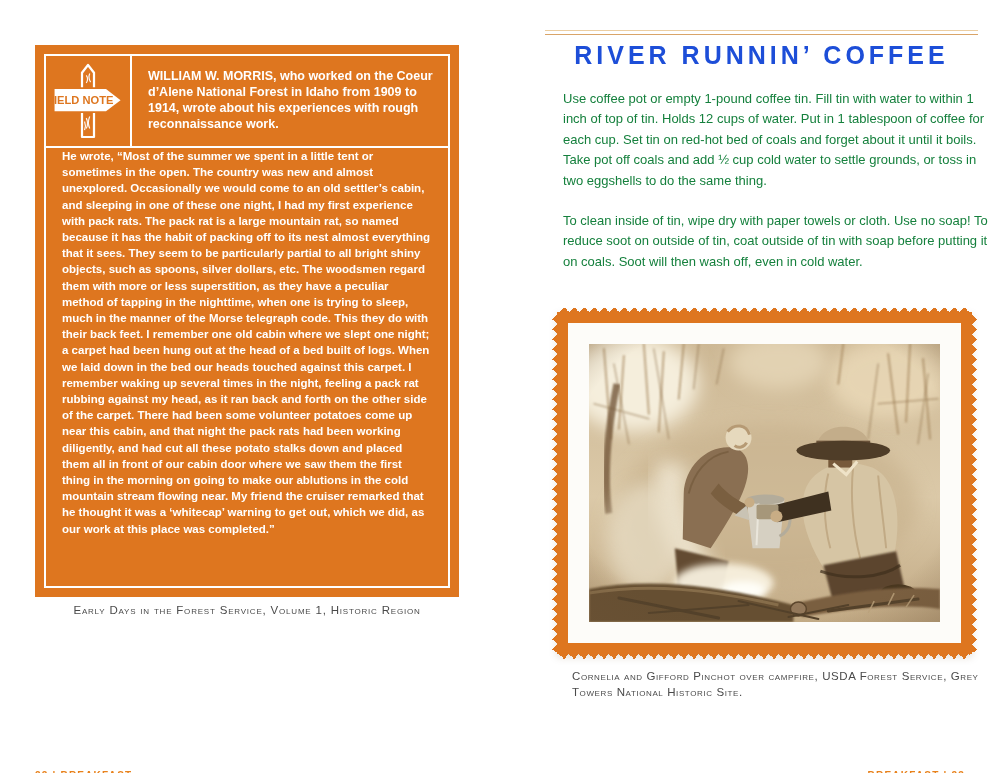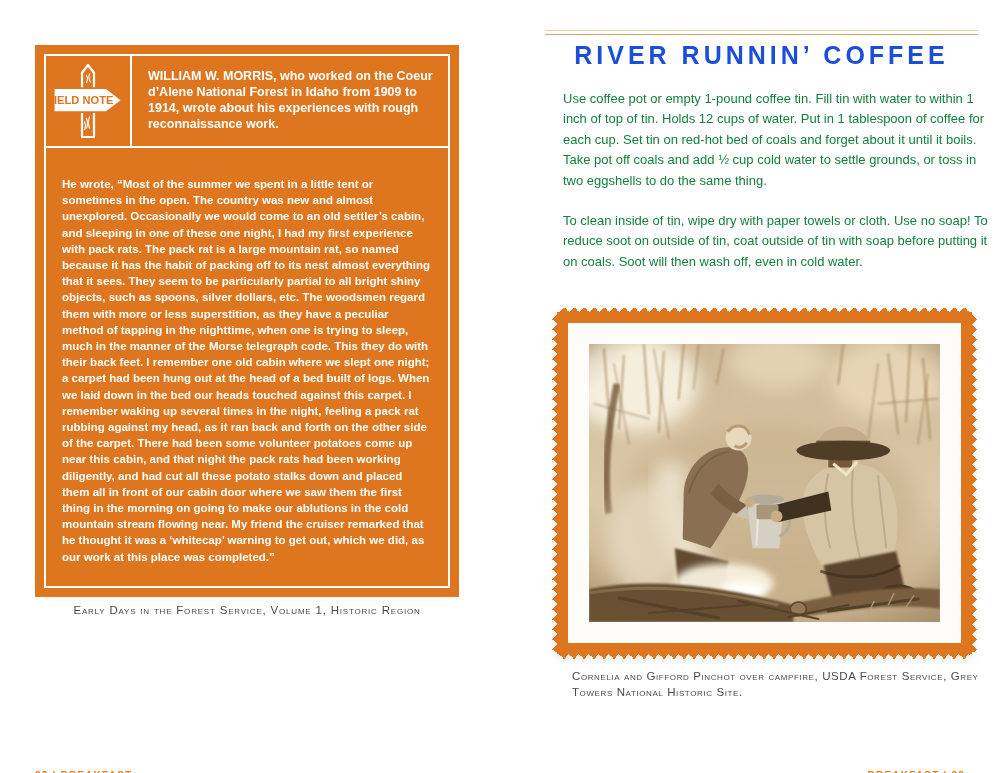--- a/index.html
+++ b/index.html
@@ -24,21 +24,21 @@
   }
   .fn-icon-cell {
     flex:0 0 86px; border-right:2px solid #ffffff;
     display:flex; align-items:center; justify-content:center;
   }
   .fn-headline {
     flex:1; padding:12px 14px 0 16px;
     color:#ffffff; font-weight:bold; font-size:12.5px; line-height:16px;
   }
   .fn-body {
-    flex:1; padding:28px 16px; overflow:hidden;
+    flex:1; padding:0 16px; overflow:hidden;
     color:#ffffff; font-weight:bold; font-size:11.5px; line-height:16.2px;
   }
   .fn-source {
     position:absolute; left:35px; top:604px; width:424px;
     text-align:center; color:#4a4a4a;
     font-variant:small-caps; font-size:11.5px; letter-spacing:0.8px;
   }
 
   
   .footer { position:absolute; top:748px; color:#e8821c; font-weight:bold;

